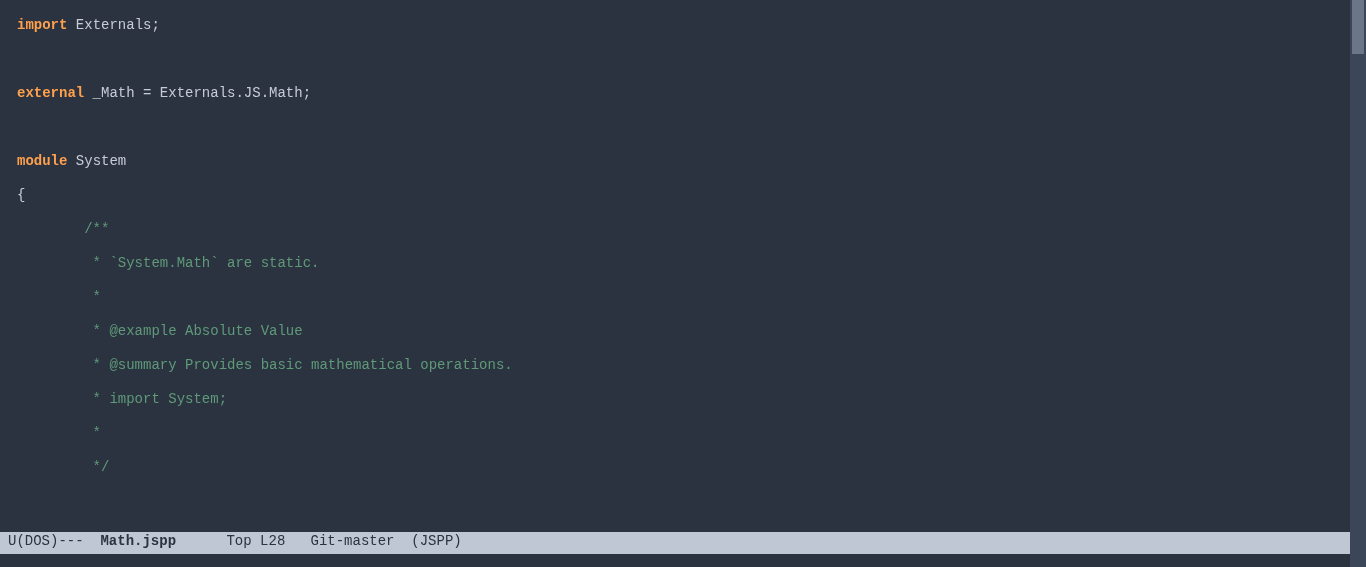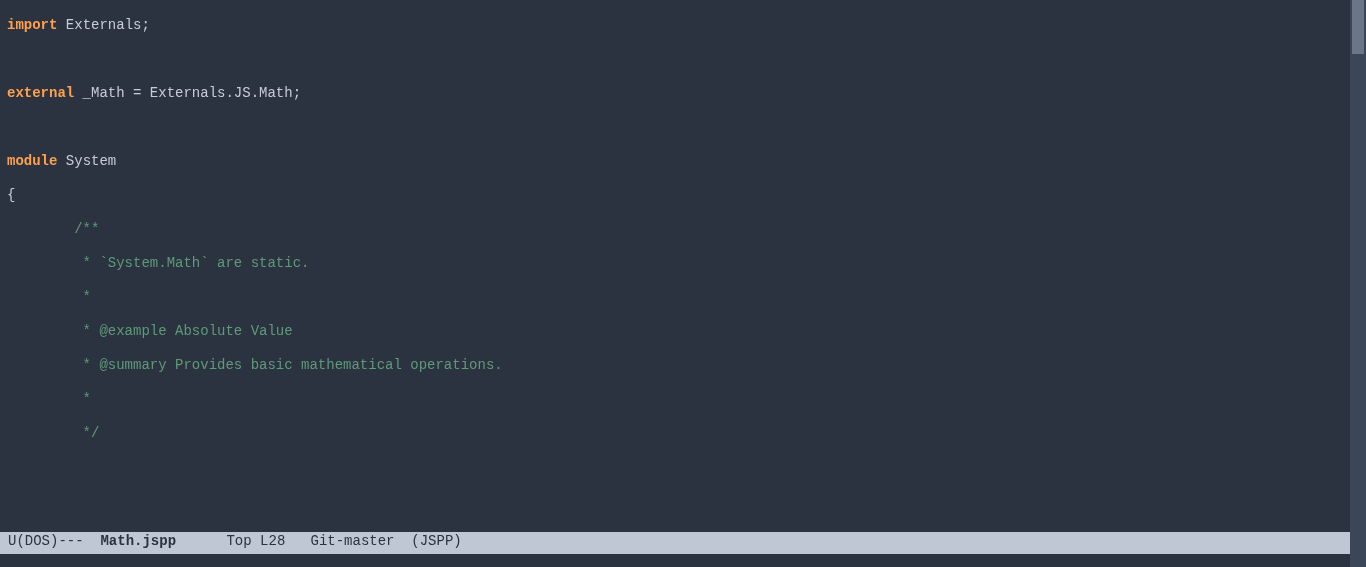--- a/index.html
+++ b/index.html
@@ -14,21 +14,21 @@
     overflow: hidden;
     position: relative;
     white-space: pre;
   }
   .editor {
     position: absolute;
     top: 0;
     left: 0;
     width: 1212px;
     height: 531px;
-    padding-left: 7px;
+    padding-left: 17px;
     overflow: hidden;
   }
   .scrollbar {
     position: absolute;
     right: 0;
     top: 0;
     width: 16px;
     height: 567px;
     background: #3b4658;
   }
@@ -75,20 +75,21 @@
 <span class="line"></span>
 <span class="line"><span class="kw">external</span><span class="pl"> _Math = Externals.JS.Math;</span></span>
 <span class="line"></span>
 <span class="line"><span class="kw">module</span><span class="pl"> System</span></span>
 <span class="line"><span class="pl">{</span></span>
 <span class="line"><span class="cm">        /**</span></span>
 <span class="line"><span class="cm">         * `System.Math` are static.</span></span>
 <span class="line"><span class="cm">         *</span></span>
 <span class="line"><span class="cm">         * @example Absolute Value</span></span>
 <span class="line"><span class="cm">         * @summary Provides basic mathematical operations.</span></span>
+<span class="line"><span class="cm">         * import System;</span></span>
 <span class="line"><span class="cm">         *</span></span>
 <span class="line"><span class="cm">         */</span></span>
 
 
 
 
 
 
 
 

